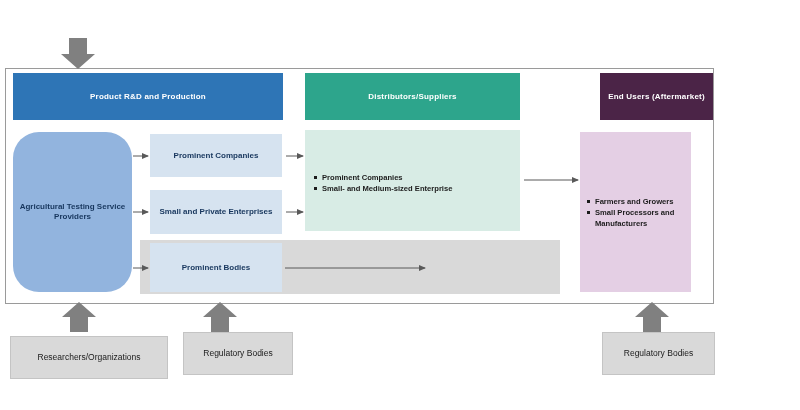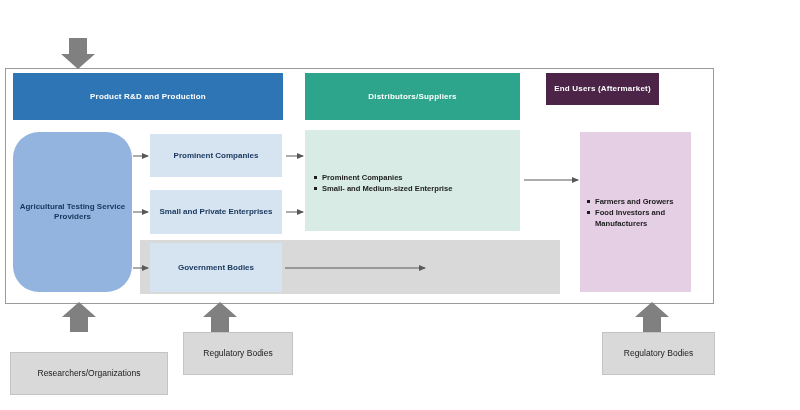--- a/index.html
+++ b/index.html
@@ -132,55 +132,55 @@
   <div id="outer-frame"></div>
 
   <div class="box hdr" id="hdr-rd" style="left:13px; top:73px; width:270px; height:47px;">
     <span>Product R&amp;D and Production</span>
   </div>
 
   <div class="box hdr" id="hdr-dist" style="left:305px; top:73px; width:215px; height:47px;">
     <span>Distributors/Suppliers</span>
   </div>
 
-  <div class="box hdr" id="hdr-end" style="left:546px; top:73px; width:113px; height:32px;">
+  <div class="box hdr" id="hdr-end" style="left:600px; top:73px; width:113px; height:47px;">
     <span>End Users (Aftermarket)</span>
   </div>
 
   <div class="box" id="band-gov" style="left:140px; top:240px; width:420px; height:54px;"></div>
 
   <div class="box" id="panel-provider" style="left:13px; top:132px; width:119px; height:160px;">
     <span>Agricultural Testing Service Providers</span>
   </div>
 
   <div class="box mid-box" style="left:150px; top:134px; width:132px; height:43px;">
     <span>Prominent Companies</span>
   </div>
 
   <div class="box mid-box" style="left:150px; top:190px; width:132px; height:44px;">
     <span>Small and Private Enterprises</span>
   </div>
 
   <div class="box mid-box" style="left:150px; top:243px; width:132px; height:49px;">
-    <span>Government Bodies</span>
+    <span>Prominent Bodies</span>
   </div>
 
   <div class="box" id="panel-dist" style="left:305px; top:130px; width:215px; height:101px;"></div>
   <ul class="bullets" id="list-dist" style="left:314px; top:172px; width:200px;">
     <li>Prominent Companies</li>
     <li>Small- and Medium-sized Enterprise</li>
   </ul>
 
   <div class="box" id="panel-end" style="left:580px; top:132px; width:111px; height:160px;"></div>
   <ul class="bullets" id="list-end" style="left:587px; top:196px; width:100px;">
     <li>Farmers and Growers</li>
-    <li class="wrap">Food Investors and Manufacturers</li>
+    <li class="wrap">Small Processors and Manufacturers</li>
   </ul>
 
-  <div class="box ext-box" style="left:10px; top:352px; width:158px; height:43px;">
+  <div class="box ext-box" style="left:10px; top:336px; width:158px; height:43px;">
     <span>Researchers/Organizations</span>
   </div>
 
   <div class="box ext-box" style="left:183px; top:332px; width:110px; height:43px;">
     <span>Regulatory Bodies</span>
   </div>
 
   <div class="box ext-box" style="left:602px; top:332px; width:113px; height:43px;">
     <span>Regulatory Bodies</span>
   </div>

